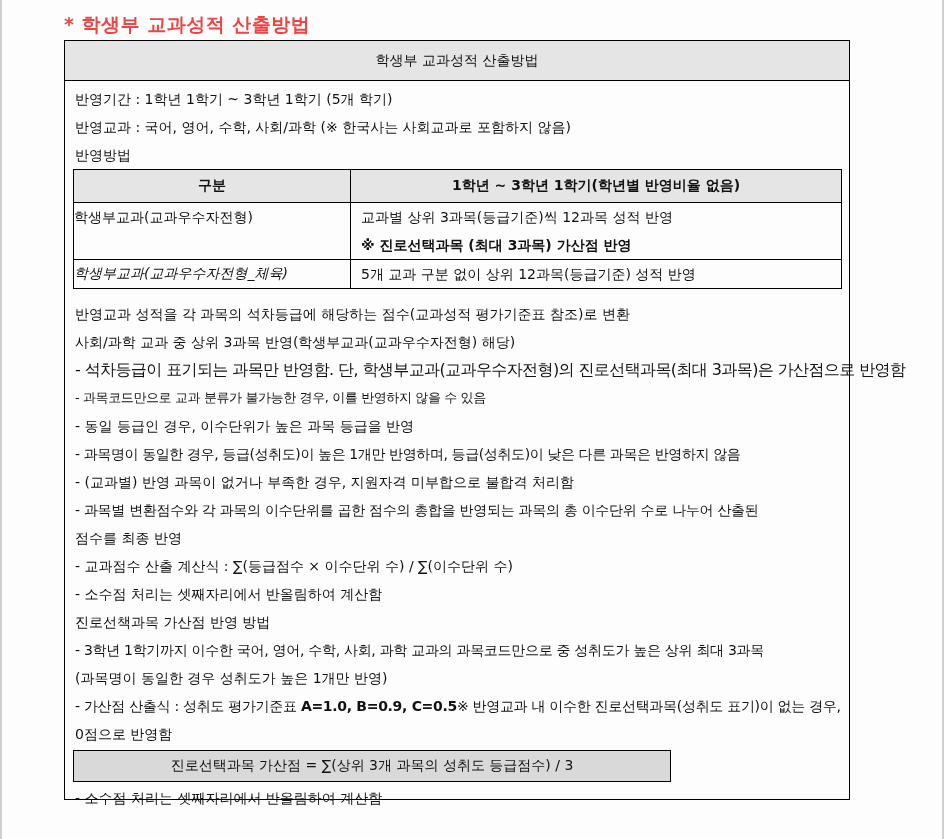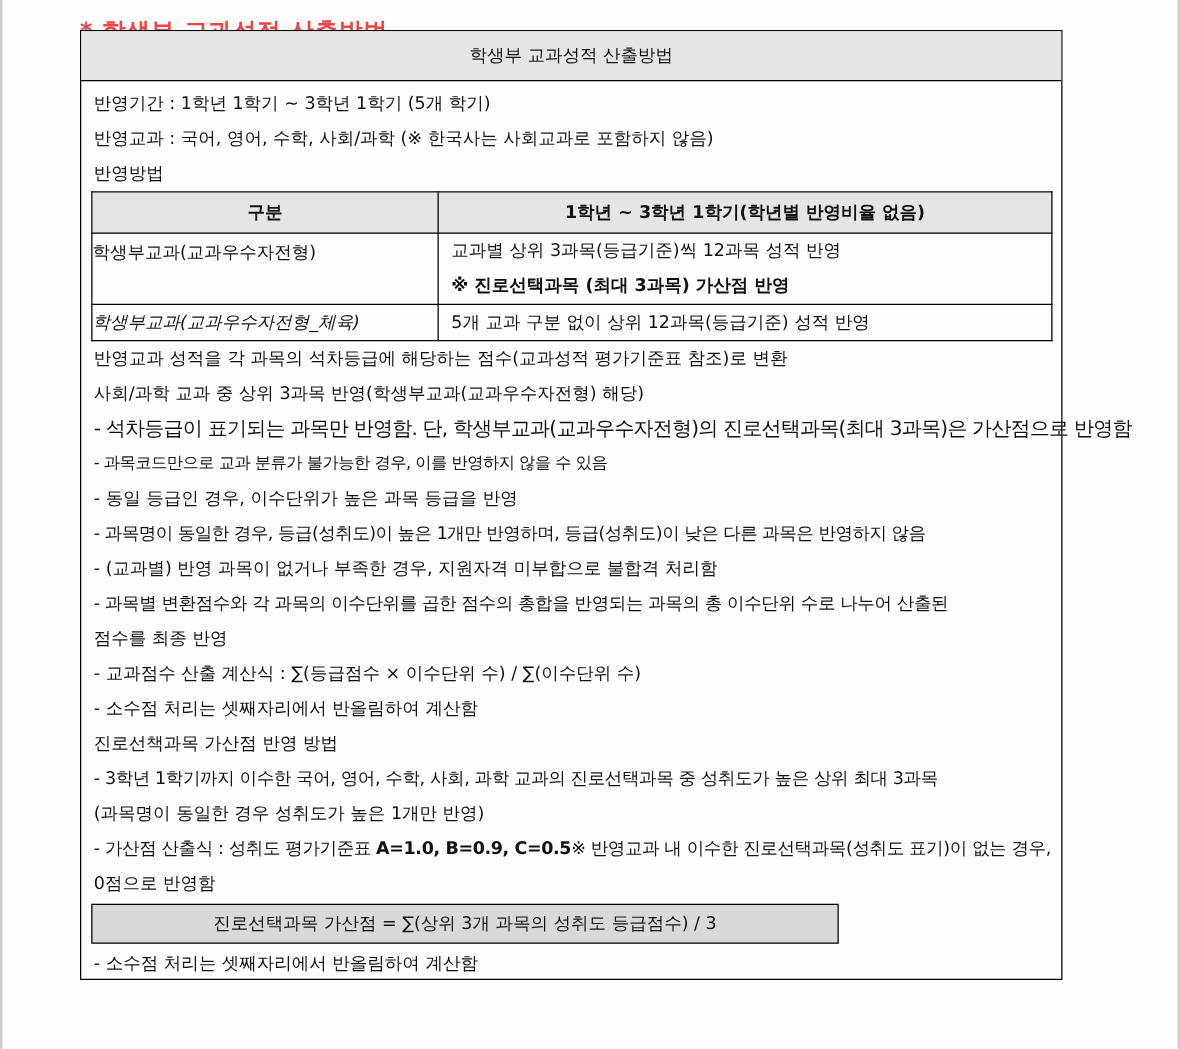--- a/index.html
+++ b/index.html
@@ -10,36 +10,36 @@
     color: #111;
     position: relative;
   }
   .edge-left { position: absolute; left: 0; top: 0; width: 2px; height: 839px; background: #cfcfcf; }
   .edge-right { position: absolute; left: 942px; top: 0; width: 2px; height: 839px; background: #cfcfcf; }
   .page-title {
     position: absolute; left: 64px; top: 12px;
     font-size: 19px; font-weight: bold; letter-spacing: 0.5px; color: #ef4444;
   }
   .outer {
-    position: absolute; left: 64px; top: 24px;
+    position: absolute; left: 64px; top: 40px;
     width: 786px; height: 760px;
     border: 1px solid #000; box-sizing: border-box;
     background: #fdfdfd;
   }
   .outer-head {
     height: 39px; background: #e5e5e5; border-bottom: 1px solid #000;
     display: flex; align-items: center; justify-content: center;
     font-size: 14px;
   }
   .content { padding: 4px 0 0 10px; font-size: 14px; }
   .line { height: 28px; line-height: 28px; white-space: nowrap; }
   .bold { font-weight: bold; }
   table.method {
     border-collapse: collapse; width: 769px; font-size: 14px;
-    margin: 0 0 0 -2px;
+    margin: 0 0 11px -2px;
   }
   table.method td, table.method th {
     border: 1px solid #000; padding: 0;
   }
   table.method th {
     background: #e5e5e5; height: 32px; font-weight: bold;
   }
   table.method td.label { text-align: left; vertical-align: top; padding-top: 6px; }
   table.method td.val { padding-left: 10px; }
   .cell-line { height: 28px; line-height: 28px; }
@@ -91,21 +91,21 @@
     <div class="line" style="font-size:16px;letter-spacing:-0.6px">- 석차등급이 표기되는 과목만 반영함. 단, 학생부교과(교과우수자전형)의 진로선택과목(최대 3과목)은 가산점으로 반영함</div>
     <div class="line" style="font-size:13px;letter-spacing:-0.4px">-  과목코드만으로 교과 분류가 불가능한 경우, 이를 반영하지 않을 수 있음</div>
     <div class="line">- 동일 등급인 경우, 이수단위가 높은 과목 등급을 반영</div>
     <div class="line" style="letter-spacing:-0.4px">- 과목명이 동일한 경우, 등급(성취도)이 높은 1개만 반영하며, 등급(성취도)이 낮은 다른 과목은 반영하지 않음</div>
     <div class="line">- (교과별) 반영 과목이 없거나 부족한 경우, 지원자격 미부합으로 불합격 처리함</div>
     <div class="line" style="letter-spacing:-0.3px">- 과목별 변환점수와 각 과목의 이수단위를 곱한 점수의 총합을 반영되는 과목의 총 이수단위 수로 나누어 산출된</div>
     <div class="line">점수를 최종 반영</div>
     <div class="line">- 교과점수 산출 계산식 : ∑(등급점수 × 이수단위 수) / ∑(이수단위 수)</div>
     <div class="line">- 소수점 처리는 셋째자리에서 반올림하여 계산함</div>
     <div class="line">진로선책과목 가산점 반영 방법</div>
-    <div class="line" style="letter-spacing:-0.3px">- 3학년 1학기까지 이수한 국어, 영어, 수학, 사회, 과학 교과의 진로선택과목 중 성취도가 높은 상위 최대 3과목</div>
+    <div class="line" style="letter-spacing:-0.3px">- 3학년 1학기까지 이수한 국어, 영어, 수학, 사회, 과학 교과의 과목코드만으로 중 성취도가 높은 상위 최대 3과목</div>
     <div class="line">(과목명이 동일한 경우 성취도가 높은 1개만 반영)</div>
     <div class="line" style="letter-spacing:-0.3px">
       <span>- 가산점 산출식 : 성취도 평가기준표 </span><span class="bold">A=1.0, B=0.9, C=0.5</span><span>※ 반영교과 내 이수한 진로선택과목(성취도 표기)이 없는 경우,</span>
     </div>
     <div class="line">0점으로 반영함</div>
     <div class="formula-box">진로선택과목 가산점 = ∑(상위 3개 과목의 성취도 등급점수) / 3</div>
     <div class="line">- 소수점 처리는 셋째자리에서 반올림하여 계산함</div>
   </div>
 </div>
 

